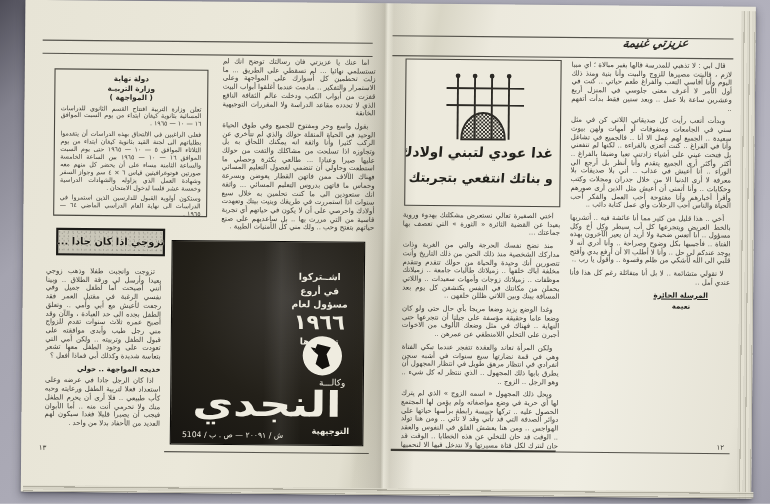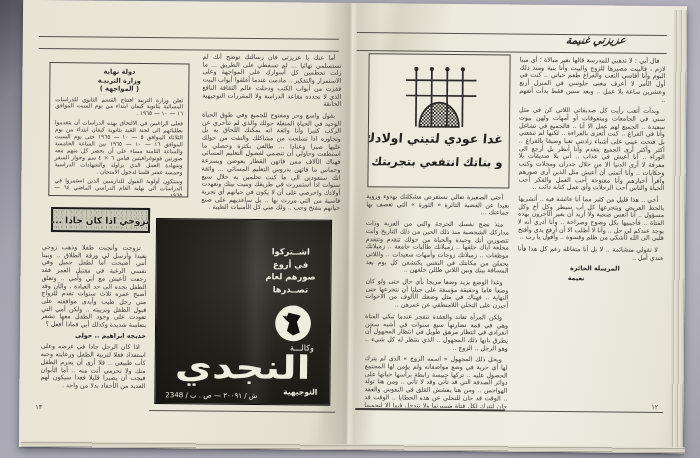--- a/index.html
+++ b/index.html
@@ -124,40 +124,41 @@
       <p>أما عنك يا عزيزتي فان رسالتك توضح أنك لم تستسلمي نهائيا ... لم تسقطي على الطريق ... ما زلت تحطمين كل أسوارك على المواجهة وعلى الاستمرار والتفكير .. مادمت عندما أغلقوا أبواب البيت قفزت من أبواب الكتب ودخلت عالم الثقافة النافع الذي لا تحدده مقاعد الدراسة ولا المقررات التوجيهية الخانقة</p>
       <p>بقول واسع وحر ومفتوح للجميع وفي طوق الحياة الوحيد في الحياة المنقلة حولك والذي لم تتأخري عن الركب كثيرا وأنا واثقة انه يمكنك اللحاق به بل وتجاوزه اذا تسلحت من مشاكلك والتفت من حولك عليها صبرا وعنادا ... طالعي بكثرة وحصلي ما استطعت وحاولي أن تنضمي لفصول التعليم المسائي فهناك الآلاف ممن فاتهن القطار يعوضن وبسرعة وحماس ما فاتهن بدروس التعليم المسائي ... واثقة انك ستعودين الى ما كنت تحلمين به خلال سبع سنوات اذا استمررت في طريقك وبنيت بيتك وتعهدت أولادك واحرصي على أن لا يكون في حياتهم أي تجربة قاسية من التي مررت بها .. بل ساعديهم على صنع حياتهم بتفتح وحب .. ولك مني كل الأمنيات الطيبة .</p>
     </div>
 
     <div class="hbox">
       <span>تزوجي اذا كان جادا ...</span>
     </div>
 
     <div class="col" style="left:21px;top:243px;width:105px;height:168px;">
       <p>تزوجت وأنجبت طفلا وذهب زوجي بعيدا وأرسل لي ورقة الطلاق .. وبينا أنني أصبحت أما لطفل جميل وفي نفسي الرغبة في مقتبل العمر فقد رجعت لأعيش مع أبي وأمي .. وتعلق الطفل بجده الى حد العبادة ، والآن وقد أصبح عمره ثلاث سنوات تقدم للزواج مني رجل طيب وأبدى موافقته على قبول الطفل وتربيته .. ولكن أمي التي تعودت على وجود الطفل معها تشعر بتعاسة شديدة وكذلك أبي فماذا أفعل ؟</p>
-      <div class="sig-line">خديجه ابراهيم .. حولي</div>
+      <div class="sig-line">خديجه المواجهة .. حولي</div>
       <p>اذا كان الرجل جادا في عرضه وعلى استعداد فعلا لتربية الطفل ورعايته وحبه كأب طبيعي .. فلا أرى أن يحرم الطفل منك ولا تحرمي أنت منه .. أما الأبوان فيجب أن يصبرا قليلا فغدا سيكون لهم العديد من الأحفاد بدلا من واحد .</p>
     </div>
 
     <div class="ad">
       <div class="sub">
         <div class="l">اشــتركوا</div>
         <div class="l">في أروع</div>
-        <div class="l">صورهم لعام</div>
+        <div class="l">مسؤول لعام</div>
+        <div class="year">١٩٦٦</div>
         <div class="l">تصــدرها</div>
       </div>
       <svg class="logo" viewBox="0 0 100 100">
         <circle cx="50" cy="50" r="47" fill="#efece0"></circle>
         <path d="M38 22 L64 28 L70 30 L60 46 L68 74 L50 82 L34 70 L40 48 L30 40 Z" fill="#14120e"></path>
         <path d="M30 40 L22 30 L34 32 Z" fill="#14120e"></path>
       </svg>
       <div class="agc">وكالـــة</div>
       <div class="big">النجدي</div>
       <div class="tag">التوجيهية</div>
-      <div class="tel">ش / ٢٠٠٩١ — ص . ب / 2348</div>
+      <div class="tel">ش / ٢٠٠٩١ — ص . ب / 5104</div>
     </div>
 
     <div class="rule" style="left:130px;top:409px;width:186px;"></div>
     <div class="pagenum" style="left:16px;top:403px;">١٣</div>
   </div>
 
   <div class="page">
     <div class="rule" style="left:334px;top:29px;width:310px;"></div>
     <div class="rule" style="left:334px;top:47px;width:310px;"></div>
     <div class="script-title">عزيزتي غنيمة</div>
@@ -196,22 +197,22 @@
       <p>ولكن المرأة تعاند والعقدة تتفجر عندما تبكي الفتاة وهي في قمة نضارتها سبع سنوات في أشبه سجن انفرادي في انتظار مرهق طويل في انتظار المجهول أن يطرق بابها ذلك المجهول .. الذي ننتظر له كل شيء .. وهو الرجل .. الزوج ..</p>
       <p>ويحل ذلك المجهول « اسمه الزوج » الذي لم يترك لها أي حرية في وضع مواصفاته ولم يؤمن لها المجتمع الحصول عليه .. تركها حبيسة رابطة برأسها حياتها على دوائر الصدفة التي قد تأتي وقد لا تأتي .. ومن هنا تولد الهواجس .. ومن هنا يعشش القلق في النفوس والعقد .. الوقت قد حان للتخلي عن هذه الخطايا .. الوقت قد حان لنترك لكل فتاة مسيرتها ولا نتدخل فيها الا لنحميها من الزلل والخطيئة ..</p>
 
     </div>
 
     <div class="col" style="left:497px;top:51px;width:146px;height:350px;">
       <p>قال أبي : لا تذهبي للمدرسة قالها بغير مبالاة ؛ أي مببا لازم ، فالبنت مصيرها للزوج والبيت وأنا بنية ومنذ ذلك اليوم وأنا أقاسي التعب والفراغ طعم حياتي .. كنت في أول الأمر لا أعرف معنى جلوسي في المنزل أربع وعشرين ساعة بلا عمل .. وبعد سنين فقط بدأت أتفهم ..</p>
       <p>وبدأت أتعب رأيت كل صديقاتي اللاتي كن في مثل سني في الجامعات ومتفوقات أو أمهات ولهن بيوت سعيدة .. الجميع لهم عمل الا أنا .. فالجميع في تشاغل وأنا في الفراغ .. كنت أتعزى بالقراءة .. لكنها لم تنفعني بل فتحت عيني على أشياء زادتني تعبا وضيقا بالفراغ .. أكثر وأكثر أرى الجميع يتقدم وأنا أنظر بل أرجع الى الوراء .. أنا أعيش في عذاب .. أني بلا صديقات بلا معرفة لا أرى الدنيا الا من خلال جدران ومجلات وكتب وحكايات .. وأنا أتمنى أن أعيش مثل الذين أرى صورهم وأقرأ أخبارهم وأنا مفتوحة أحب العمل والفكر أحب الحياة والناس أحب الرحلات وأي عمل كتابة دائب ..</p>
       <p>أخي .. هذا قليل من كثير مما أنا عائشة فيه .. أتشربها بالخط العريض ويتجرعها كل أب سيطر وكل أخ وكل مسؤول .. أنا أتعس ضحية ولا أريد أن يعير الآخرون بهذه الفتاة .. فأجيبيها بكل وضوح وصراحة .. وأنا أدري أنه لا يوجد عندكم لي حل .. وأنا لا أطلب الا أن أرفع يدي وأفتح قلبي الى الله لأشكي من ظلم وقسوة .. وأقول يا رب ..</p>
       <p>لا تقولي متشائمة .. لا بل أنا متفائلة رغم كل هذا فأنا عندي أمل ..</p>
-      <div class="sig-line" style="margin-right:44px;">المرسلة الحائرة</div>
-      <div class="sig-line" style="margin-right:79px;">نعيمة</div>
+      <div class="sig-line" style="margin-right:20px;text-decoration:underline;">المرسلة الحائرة</div>
+      <div class="sig-line" style="margin-right:36px;">نعيمة</div>
     </div>
 
     <div class="rule thick" style="left:336px;top:405px;width:150px;"></div>
     <div class="rule" style="left:486px;top:406px;width:158px;"></div>
     <div class="pagenum" style="left:632px;top:397px;">١٢</div>
   </div>
 
   <div class="gutter"></div>
   <div class="edge-right"></div>
   <div class="edge-bottom"></div>

